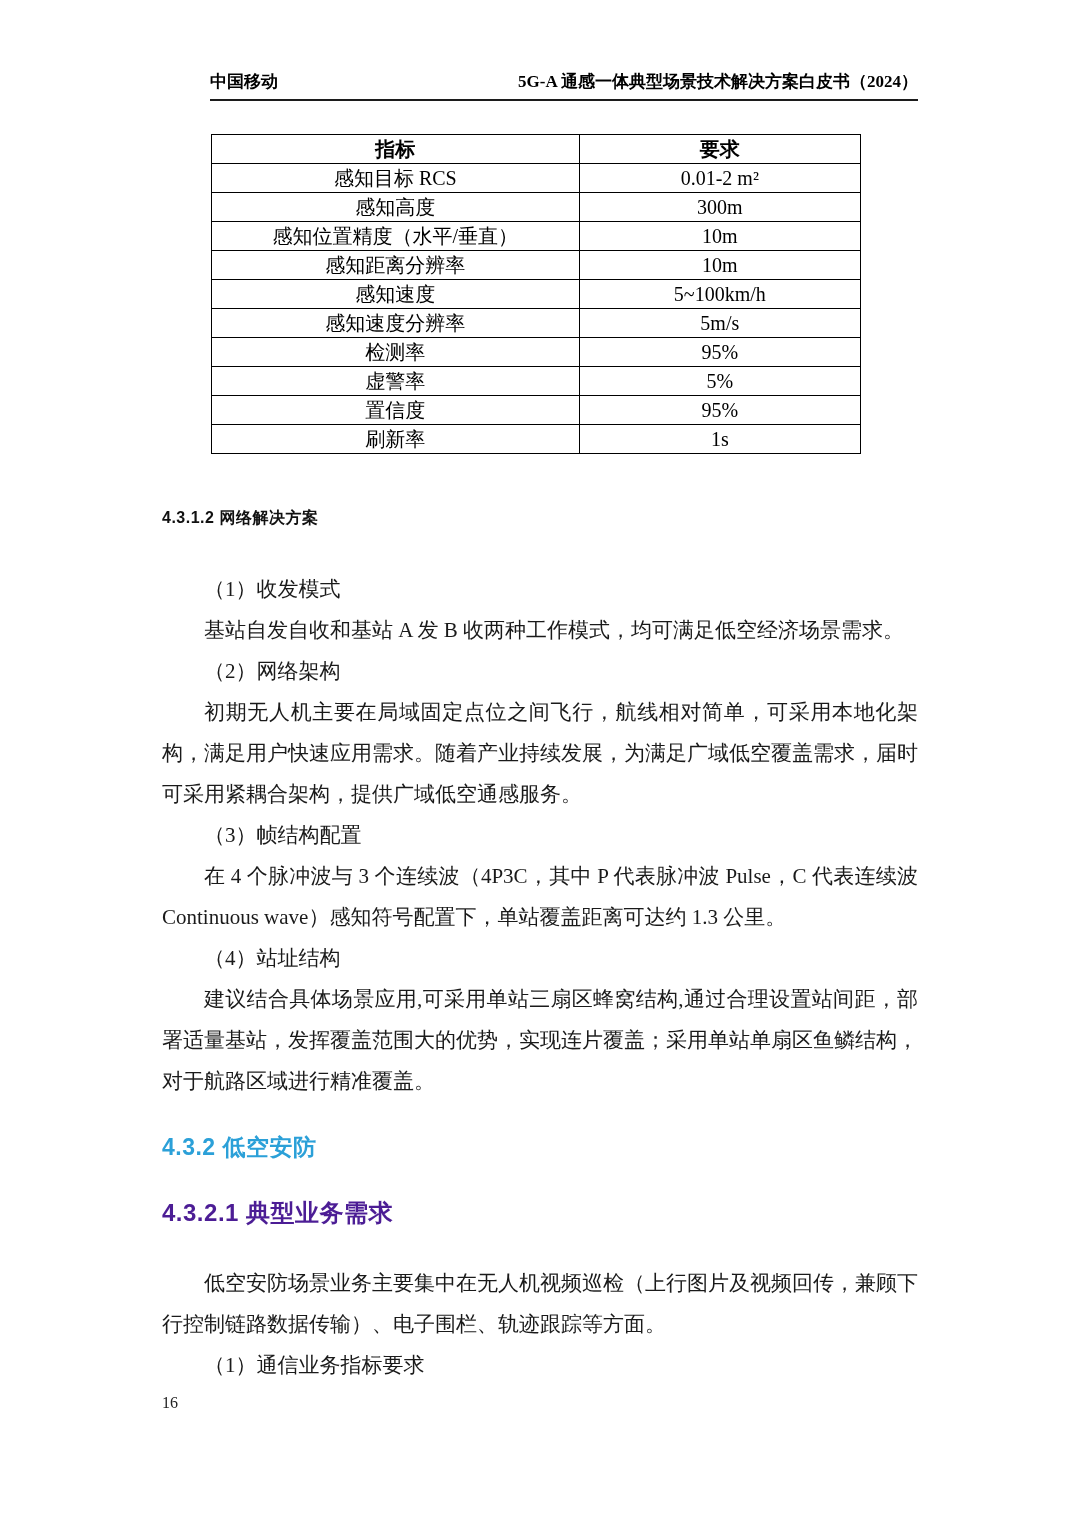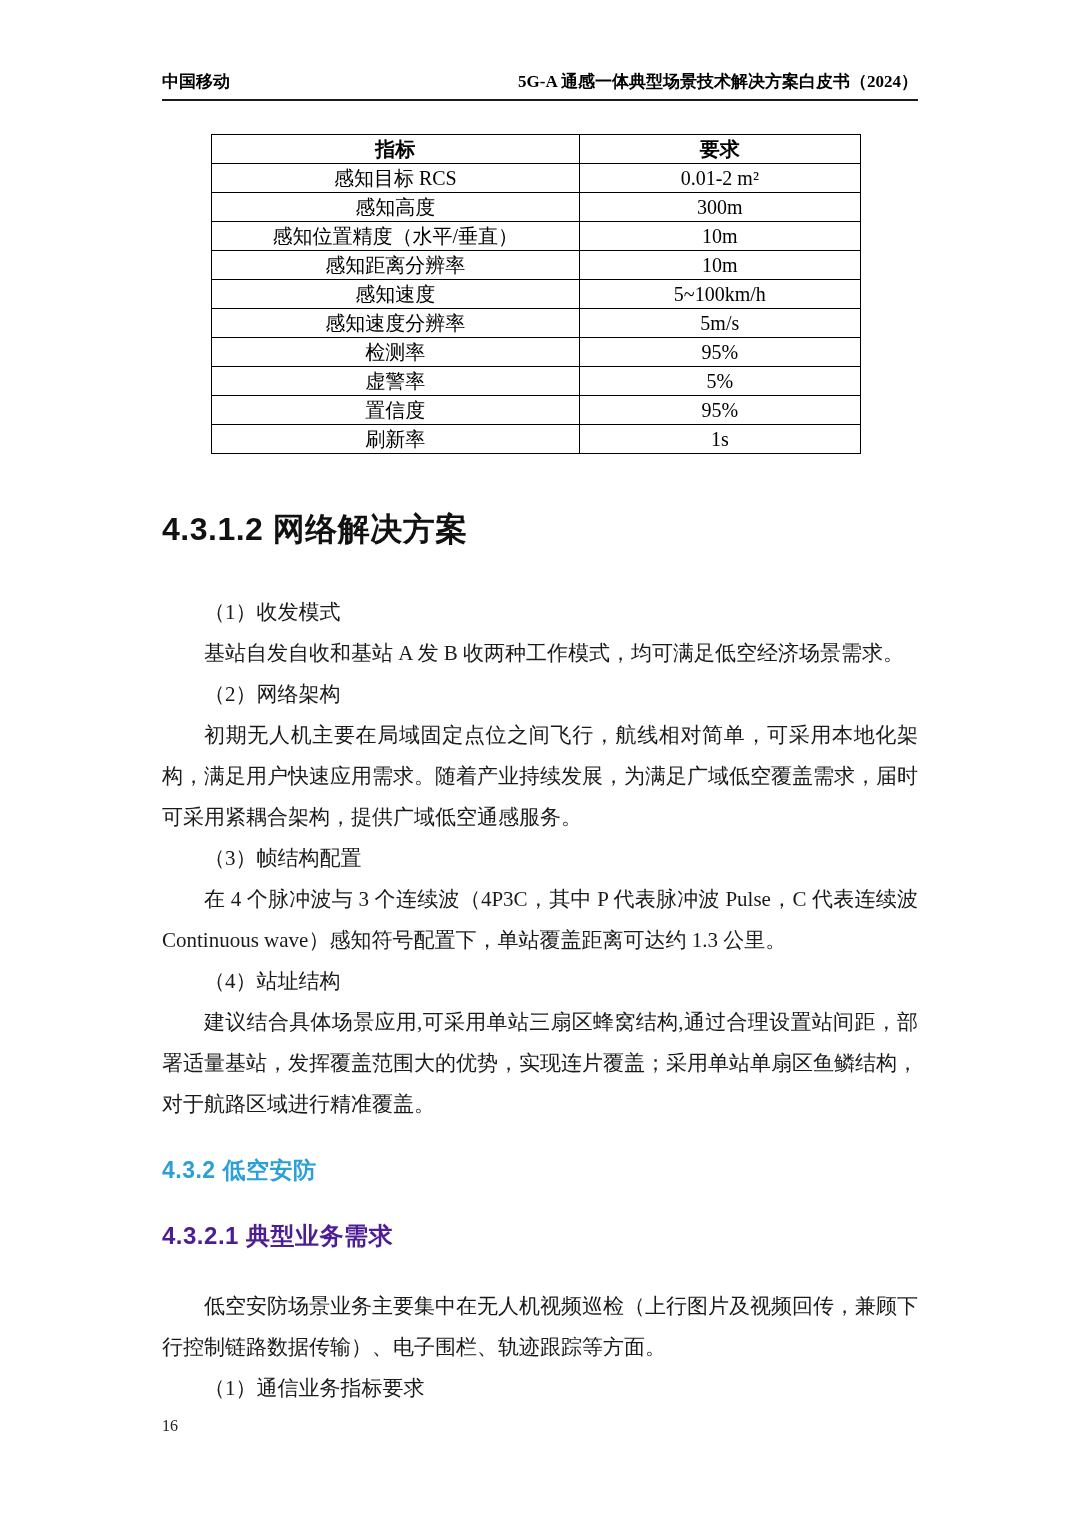--- a/index.html
+++ b/index.html
@@ -20,20 +20,21 @@
   
   .doc-header {
     padding-top: 70px;
     padding-bottom: 6px;
     border-bottom: 2px solid #1c1c1c;
     display: flex;
     justify-content: space-between;
     align-items: flex-end;
     font-size: 17px;
     font-weight: bold;
+    margin-left: 48px;
   }
   
   .spec-table {
     border-collapse: collapse;
     margin: 33px 0 0 49px;
     width: 650px;
     font-size: 20px;
   }
   .spec-table th, .spec-table td {
     border: 1px solid #000000;
@@ -45,21 +46,21 @@
     font-weight: normal;
     white-space: nowrap;
   }
   .spec-table th { font-weight: bold; }
   .col-ind { width: 368px; }
   .col-req { width: 282px; }
   
   .h-sub {
     font-family: "Liberation Sans", "DejaVu Sans", sans-serif;
     font-weight: bold;
-    font-size: 32px;
+    font-size: 16px;
     color: #111111;
     margin-top: 54px;
     letter-spacing: 0.5px;
   }
   .h-blue {
     font-family: "Liberation Sans", "DejaVu Sans", sans-serif;
     font-weight: bold;
     font-size: 23px;
     color: #2ba0d8;
     margin-top: 30px;

